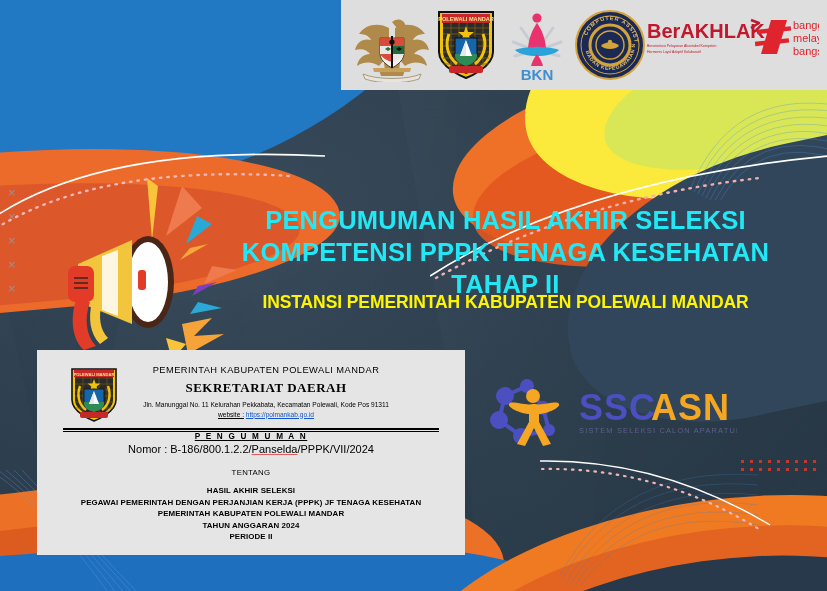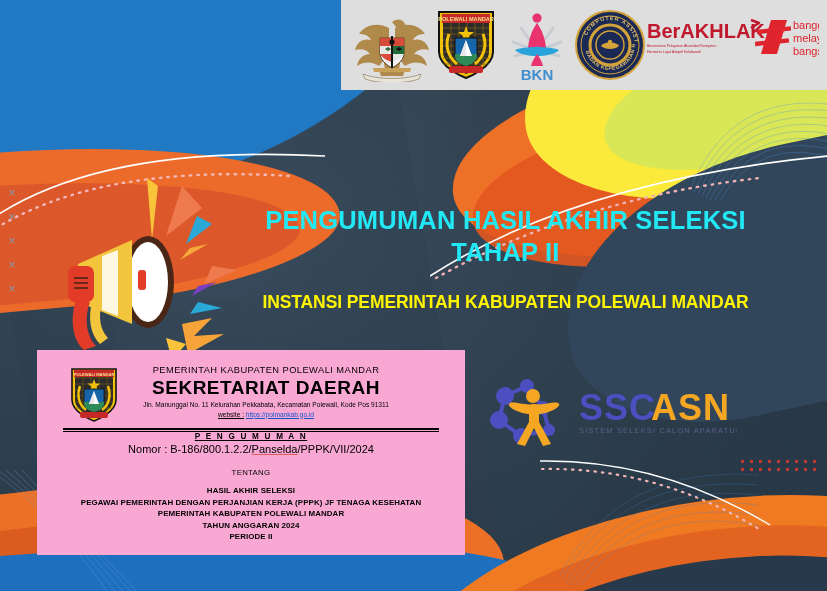--- a/index.html
+++ b/index.html
@@ -79,27 +79,27 @@
   .headline .l{display:block;color:#22e8f5;font-size:25.5px;font-weight:bold;line-height:32px;
                 letter-spacing:.2px;font-family:"Liberation Sans",sans-serif;}
   .subtitle{position:absolute;left:208px;top:291px;width:595px;text-align:center;
             color:#fff500;font-size:17.5px;font-weight:bold;line-height:22px;
             font-family:"Liberation Sans",sans-serif;letter-spacing:-.1px;}
 
   
   .sscasn{position:absolute;left:487px;top:378px;width:250px;height:70px;}
 
   
-  .doc{position:absolute;left:37px;top:350px;width:428px;height:205px;background:#f9a8d4;
+  .doc{position:absolute;left:37px;top:350px;width:428px;height:205px;background:#e5e5e5;
        box-sizing:border-box;padding:14px 16px 8px 16px;}
   .doc-head{display:flex;align-items:flex-start;gap:10px;}
   .doc-seal{flex:0 0 auto;width:54px;height:58px;margin-top:2px;margin-left:14px;}
   .doc-headtext{flex:1 1 auto;text-align:center;padding-right:48px;}
   .dh1{font-size:9.3px;color:#000;letter-spacing:.45px;line-height:13px;font-family:"Liberation Sans",sans-serif;}
-  .dh2{font-size:19px;font-weight:bold;color:#000;letter-spacing:.5px;line-height:19px;margin-top:1px;font-family:Liberation Sans, sans-serif;}
+  .dh2{font-size:13px;font-weight:bold;color:#000;letter-spacing:.5px;line-height:19px;margin-top:1px;font-family:Liberation Serif, serif;}
   .dh3{font-size:6.6px;color:#000;line-height:9.5px;margin-top:3px;font-family:"Liberation Sans",sans-serif;}
   .dh4{font-size:6.6px;line-height:9.5px;font-family:"Liberation Sans",sans-serif;}
   .dh4 .w{color:#000;text-decoration:underline;}
   .dh4 .u{color:#1155cc;text-decoration:underline;}
   .rule{margin:4px 10px 0 10px;border-top:2.4px solid #000;}
   .rule2{margin:1.2px 10px 0 10px;border-top:.8px solid #000;}
 
   .doc-body{text-align:center;}
   .pg{font-size:8.2px;font-weight:bold;letter-spacing:1.7px;text-decoration:underline;color:#000;font-family:"Liberation Sans",sans-serif;}
   .nom{font-size:11px;color:#000;margin-top:2px;font-family:"Liberation Sans",sans-serif;}
@@ -364,20 +364,21 @@
           <text x="146" y="15">bangga</text>
           <text x="146" y="28">melayani</text>
           <text x="146" y="41">bangsa</text>
         </g>
       </svg>
     </div>
   </div>
 
   <div class="headline">
     <span class="l">PENGUMUMAN HASIL AKHIR SELEKSI</span>
+    <span class="l">KOMPETENSI PPPK TENAGA KESEHATAN</span>
     <span class="l">TAHAP II</span>
   </div>
   <div class="subtitle">INSTANSI PEMERINTAH KABUPATEN POLEWALI MANDAR</div>
 
   <svg class="sscasn" viewBox="0 0 250 70">
     <g fill="#4b4fbf">
       <circle cx="18" cy="18" r="9"></circle>
         <circle cx="12" cy="42" r="9"></circle>
       <circle cx="40" cy="8" r="7"></circle>
         <circle cx="34" cy="58" r="8"></circle>

